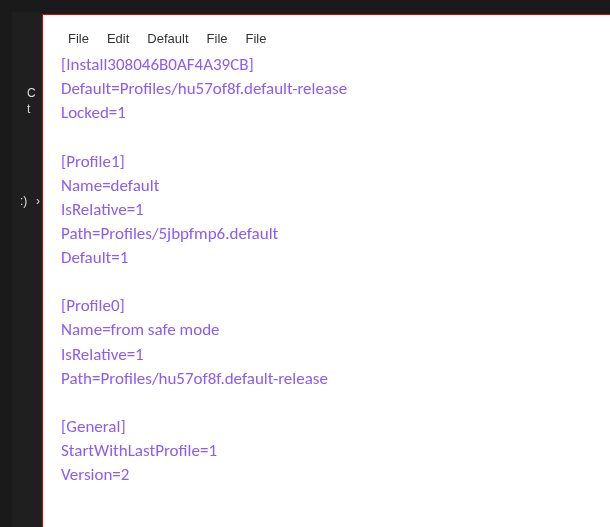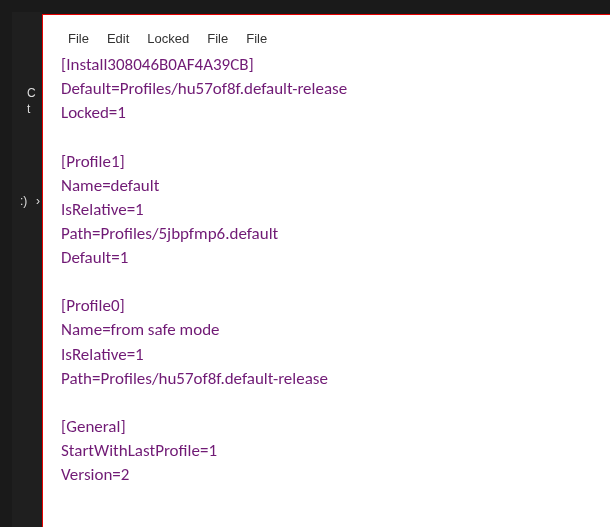--- a/index.html
+++ b/index.html
@@ -52,40 +52,40 @@
     }
     .menu-item {
       padding: 2px 9px;
       cursor: default;
     }
     .text-area {
       padding: 4px 6px 6px 6px;
       font-family: "Segoe UI", "Calibri", sans-serif;
       font-size: 17px;
       line-height: 1.42;
-      color: #701a75;
+      color: #8b5cf6;
       white-space: pre;
       overflow: hidden;
     }
   </style>
 </head>
 <body>
 
 <div class="dark-sidebar">
   <span class="sidebar-fragment frag1">C</span>
   <span class="sidebar-fragment frag2">t</span>
   <span class="sidebar-fragment frag3">:)</span>
   <span class="sidebar-fragment frag4">›</span>
 </div>
 
 <div class="editor-window">
   <div class="menu-bar">
     <div class="menu-item">File</div>
     <div class="menu-item">Edit</div>
-    <div class="menu-item">Locked</div>
+    <div class="menu-item">Default</div>
     <div class="menu-item">File</div>
     <div class="menu-item">File</div>
   </div>
   <div class="text-area" id="text-area">[Install308046B0AF4A39CB]
 Default=Profiles/hu57of8f.default-release
 Locked=1
 
 [Profile1]
 Name=default
 IsRelative=1

